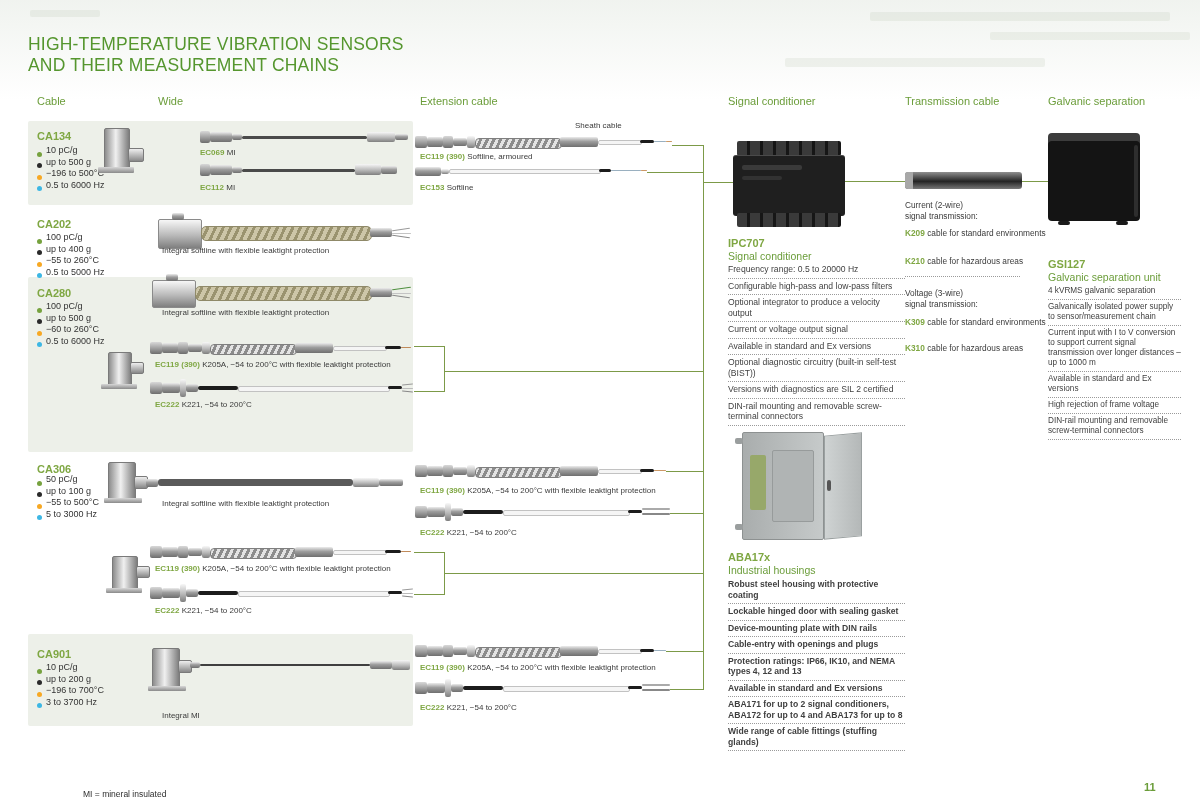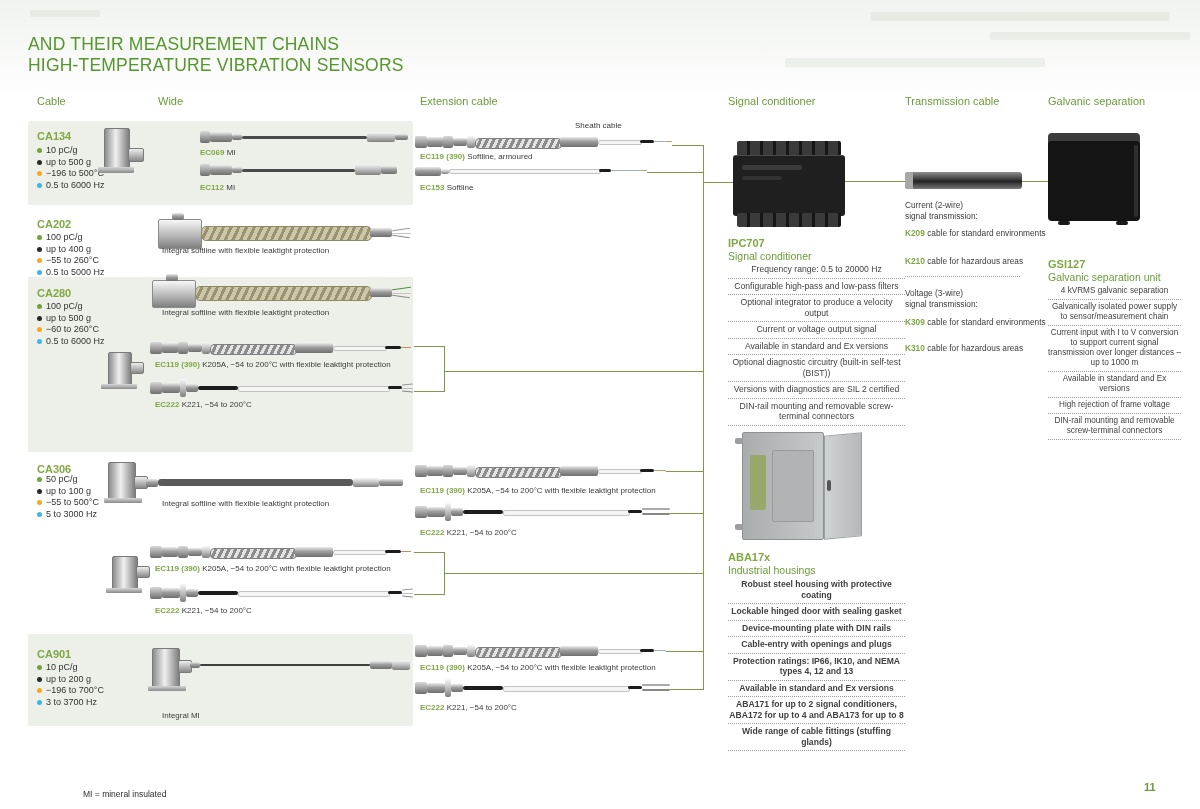--- a/index.html
+++ b/index.html
@@ -6,27 +6,27 @@
   .page{position:relative;width:1200px;height:809px;background:#fff;overflow:hidden;
         font-family:"Liberation Sans",sans-serif;color:#3a3a3a;}
   .texture{position:absolute;left:0;top:0;right:0;height:100px;
            background:linear-gradient(180deg,rgba(228,233,226,.55),rgba(255,255,255,0));}
   .wm{position:absolute;background:rgba(160,178,150,.14);border-radius:2px;}
   .title{position:absolute;left:28px;top:34px;font-size:17.5px;line-height:21px;color:#55962e;letter-spacing:.2px;}
   .colhead{position:absolute;top:95px;font-size:11px;color:#6b9d3a;}
   .block{position:absolute;left:28px;width:385px;background:#edf0e9;border-radius:2px;}
   .pcode{position:absolute;font-size:11px;font-weight:bold;color:#7fa743;}
   .specs{position:absolute;font-size:9px;line-height:11.5px;color:#333;}
-  .spec{display:flex;align-items:center;gap:4px;}
+  .spec{display:flex;align-items:flex-end;gap:4px;}
   .dot{width:5px;height:5px;border-radius:50%;flex:0 0 auto;}
   .d-g{background:#76a23e;} .d-k{background:#2a2a2a;} .d-o{background:#f7a823;} .d-b{background:#3db7e4;}
   .clabel{position:absolute;font-size:8px;color:#3a3a3a;white-space:nowrap;}
   .clabel .code{color:#7fa743;font-weight:bold;}
   .subtitle{position:absolute;font-size:10.5px;color:#6b9d3a;}
-  .features{position:absolute;font-size:8.6px;line-height:10.5px;color:#3f3f3f;text-align:center;}
+  .features{position:absolute;font-size:8.6px;line-height:10.5px;color:#3f3f3f;}
   .features .feature{padding:2px 0 3px;border-bottom:1px dotted #9a9a9a;}
   .g-col .features{font-size:8.2px;line-height:10px;}
   .conn{position:absolute;background:#7c9a48;}
   .intro{position:absolute;font-size:8.3px;line-height:11px;color:#3a3a3a;white-space:pre-line;}
   .krow{position:absolute;font-size:8.3px;line-height:10.5px;color:#3a3a3a;width:132px;padding-left:26px;text-indent:-26px;}
   .krow .code{color:#7fa743;font-weight:bold;}
   .dotsep{position:absolute;border-top:1px dotted #9a9a9a;}
   .legend{position:absolute;left:83px;top:777px;display:flex;gap:14px;align-items:center;font-size:8.5px;color:#2e2e2e;}
   .legend .item{display:flex;align-items:center;gap:4px;}
   .note{position:absolute;left:83px;top:789px;font-size:8.5px;color:#2e2e2e;}
@@ -57,22 +57,22 @@
 <body>
 
 <div class="page">
   <div class="texture"></div>
   <div class="wm" style="left:870px;top:12px;width:300px;height:9px;"></div>
   <div class="wm" style="left:990px;top:32px;width:200px;height:8px;"></div>
   <div class="wm" style="left:785px;top:58px;width:260px;height:9px;"></div>
   <div class="wm" style="left:30px;top:10px;width:70px;height:7px;"></div>
 
   <div class="title">
+    <div>HIGH-TEMPERATURE VIBRATION SENSORS</div>
     <div>AND THEIR MEASUREMENT CHAINS</div>
-    <div>HIGH-TEMPERATURE VIBRATION SENSORS</div>
   </div>
 
   <div class="colhead" style="left:37px;">Cable</div>
   <div class="colhead" style="left:158px;">Wide</div>
   <div class="colhead" style="left:420px;">Extension cable</div>
   <div class="colhead" style="left:728px;">Signal conditioner</div>
   <div class="colhead" style="left:905px;">Transmission cable</div>
   <div class="colhead" style="left:1048px;">Galvanic separation</div>
 
   <div class="block" style="top:121px;height:84px;"></div>

